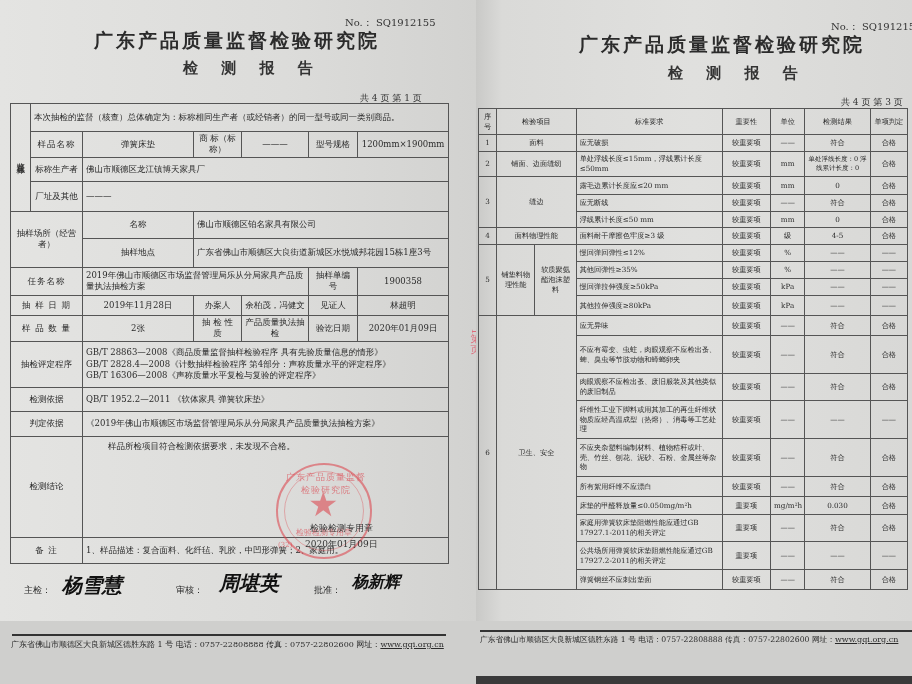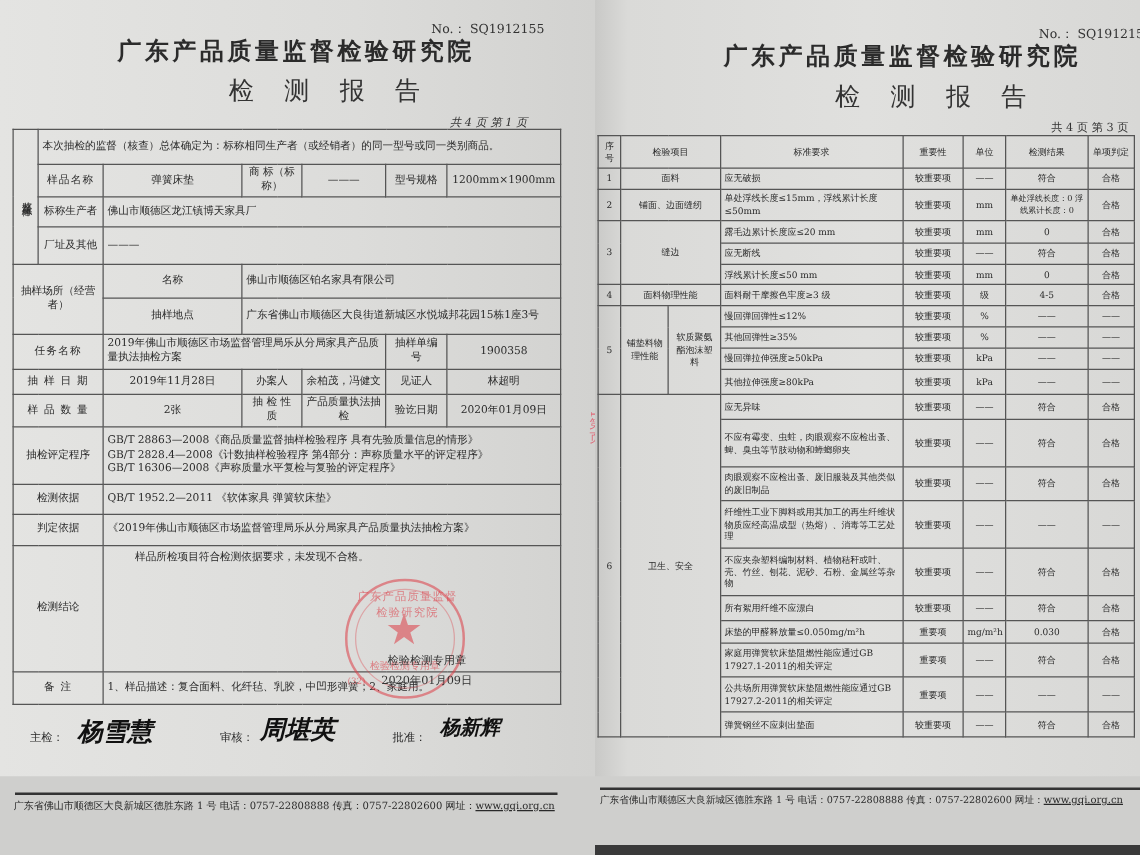--- a/index.html
+++ b/index.html
@@ -2,21 +2,21 @@
 <html><head>
 <meta charset="utf-8">
 <style>
   html,body{margin:0;padding:0;}
   body{width:912px;height:684px;overflow:hidden;background:#cfcfcd;position:relative;font-family:"DejaVu Serif","Liberation Serif",serif;color:#2a2a2a;}
   .page{position:absolute;top:0;height:621px;background:linear-gradient(90deg,#e4e4e2 0%,#dcdcda 60%,#d2d2d0 100%);}
   #left{left:0;width:476px;}
   #right{left:476px;width:436px;background:linear-gradient(90deg,#c9c9c7 0%,#dadad8 6%,#e0e0de 50%,#d8d8d6 100%);}
   .abs{position:absolute;}
   .org{font-size:19px;letter-spacing:3px;font-weight:bold;color:#2b2b2b;white-space:nowrap;}
-  .sub{font-size:20px;letter-spacing:9px;color:#333;white-space:nowrap;}
+  .sub{font-size:15px;letter-spacing:9px;color:#333;white-space:nowrap;font-weight:bold;}
   .no{font-size:10px;color:#333;white-space:nowrap;}
   .pg{font-size:9px;color:#333;white-space:nowrap;}
   table{border-collapse:collapse;position:absolute;table-layout:fixed;}
   td{border:1px solid #555;font-size:8.5px;line-height:1.35;padding:1px 3px;vertical-align:middle;color:#2a2a2a;overflow:hidden;}
   .c{text-align:center;}
   .lbl{text-align:center;letter-spacing:1px;}
   .vert{writing-mode:vertical-rl;text-orientation:upright;letter-spacing:1px;text-align:center;}
   #rtab td{font-size:7.2px;padding:1px 3px;}
   .sm{font-size:6.5px !important;}
   .footer{font-size:8px;white-space:nowrap;color:#2a2a2a;}
@@ -34,21 +34,21 @@
   .redmark{position:absolute;color:rgba(225,80,100,0.8);font-size:10px;writing-mode:vertical-rl;}
   .bottomdark{position:absolute;left:0;top:676px;width:912px;height:8px;background:#3a3a3a;}
 </style>
 </head>
 <body>
 
 <div id="left" class="page">
   <div class="abs no" style="left:345px;top:16px;">No.： SQ1912155</div>
   <div class="abs org" style="left:94px;top:28px;">广东产品质量监督检验研究院</div>
   <div class="abs sub" style="left:183px;top:59px;">检 测 报 告</div>
-  <div class="abs pg" style="left:360px;top:92px;font-style:italic;">共 4 页   第 1 页</div>
+  <div class="abs pg" style="left:360px;top:92px;">共 4 页   第 1 页</div>
 
   <table id="ltab" style="left:10px;top:103px;width:438px;">
     <colgroup>
       <col style="width:20px">
         <col style="width:52px">
         <col style="width:111px">
         <col style="width:28px">
         <col style="width:20px">
         <col style="width:67px">
         <col style="width:49px">
@@ -139,21 +139,21 @@
     <div class="star">★</div>
     <div class="bottom">检验检测专用章</div>
     <div class="code">(32)</div>
   </div>
   <div class="stamptxt" style="left:310px;top:522px;">检验检测专用章</div>
   <div class="stamptxt" style="left:305px;top:538px;">2020年01月09日</div>
 
   <div class="abs siglbl" style="left:24px;top:584px;">主检：</div>
   <div class="abs sig" style="left:62px;top:572px;">杨雪慧</div>
   <div class="abs siglbl" style="left:176px;top:584px;">审核：</div>
-  <div class="abs sig" style="left:208px;top:570px;">周堪英</div>
+  <div class="abs sig" style="left:219px;top:570px;">周堪英</div>
   <div class="abs siglbl" style="left:314px;top:584px;">批准：</div>
   <div class="abs sig" style="left:352px;top:572px;font-size:16px;">杨新辉</div>
 
   <div class="rule" style="left:12px;top:634px;width:434px;"></div>
   <div class="abs footer" style="left:11px;top:639px;">
     <span>广东省佛山市顺德区大良新城区德胜东路 1 号  电话：0757-22808888  传真：0757-22802600  网址：</span><u>www.gqi.org.cn</u>
   </div>
 </div>
 
 <div class="redmark" style="left:468px;top:325px;">第 1 页</div>

